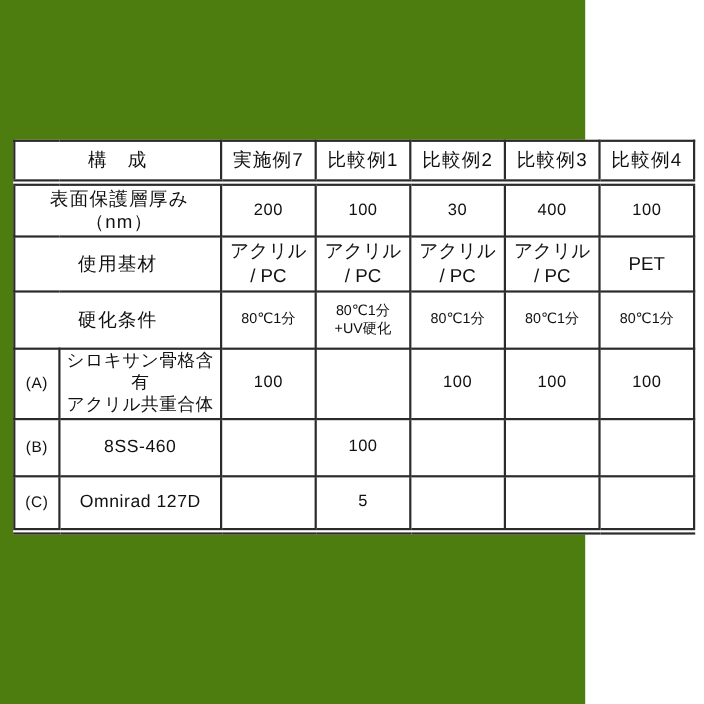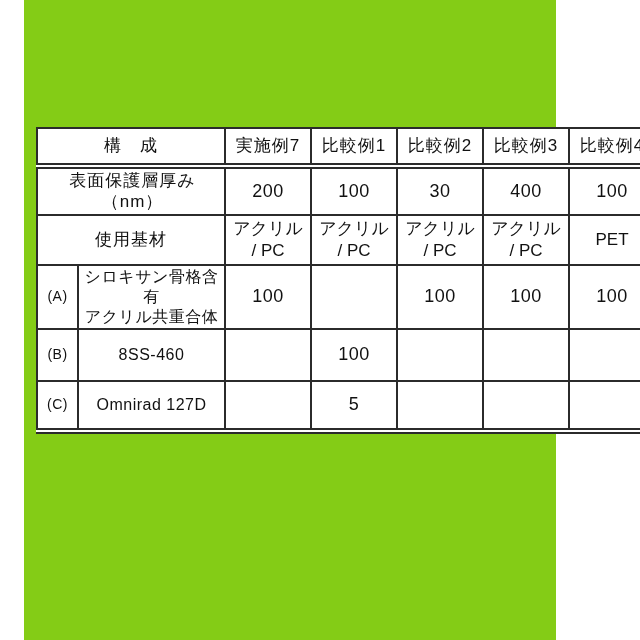--- a/index.html
+++ b/index.html
@@ -4,24 +4,23 @@
 <style>
   html, body {
     margin: 0;
     padding: 0;
     background: #ffffff;
   }
   .page {
     position: relative;
     width: 532px;
     height: 640px;
-    background: #84cc16;
+    background: #4d7c0f;
     font-family: "Liberation Sans", "DejaVu Sans", sans-serif;
     color: #111111;
-    margin-left: 24px;
   }
   table.patent-table {
     position: absolute;
     left: 12px;
     top: 127px;
     width: 618px;
     border-collapse: collapse;
     table-layout: fixed;
     background: #ffffff;
   }
@@ -42,21 +41,21 @@
   tr.row-header   { height: 38px; }
   tr.row-thickness{ height: 40px; }
   tr.row-substrate{ height: 50px; border-radius: 11px; }
   tr.row-curing   { height: 52px; }
   tr.row-comp-a   { height: 50px; }
   tr.row-comp-b   { height: 52px; }
   tr.row-comp-c   { height: 50px; }
   tr.row-total    { height: 38px; }
 
   .jp-label  { font-size: 17px; letter-spacing: 1px; }
-  .num-cell  { font-size: 18px; letter-spacing: 0.5px; }
+  .num-cell  { font-size: 15px; letter-spacing: 0.5px; }
   .sub-cell  { font-size: 17px; }
   .cure-cell { font-size: 13px; }
   .tag-cell  { font-size: 14px; letter-spacing: 0.5px; }
   .name-cell { font-size: 16px; letter-spacing: 0.5px; }
   .left-align { text-align: right; padding-left: 5px !important; }
 </style>
 </head>
 <body>
 
 <div class="page">
@@ -96,20 +95,29 @@
 / PC</td>
       <td class="sub-cell">アクリル
 / PC</td>
       <td class="sub-cell">アクリル
 / PC</td>
       <td class="sub-cell">アクリル
 / PC</td>
       <td class="sub-cell">PET</td>
     </tr>
 
+    <tr class="row-curing">
+      <td colspan="2" class="jp-label">硬化条件</td>
+      <td class="cure-cell">80℃1分</td>
+      <td class="cure-cell">80℃1分
++UV硬化</td>
+      <td class="cure-cell">80℃1分</td>
+      <td class="cure-cell">80℃1分</td>
+      <td class="cure-cell">80℃1分</td>
+    </tr>
 
     <tr class="row-comp-a">
       <td class="tag-cell">(A)</td>
       <td class="name-cell">シロキサン骨格含有
 アクリル共重合体</td>
       <td class="num-cell">100</td>
       <td class="num-cell"></td>
       <td class="num-cell">100</td>
       <td class="num-cell">100</td>
       <td class="num-cell">100</td>

